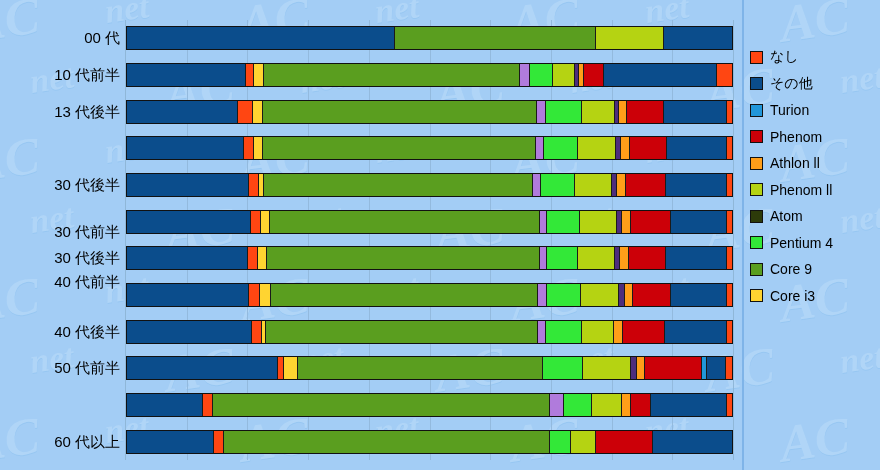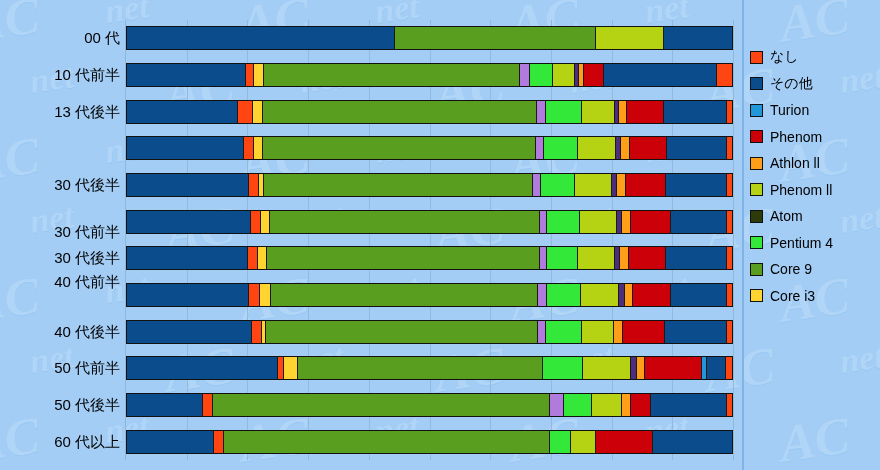--- a/index.html
+++ b/index.html
@@ -148,21 +148,20 @@
   <div id="ylabels">
       <div class="ylabel" style="top: 10.3333px;">00 代</div>
       <div class="ylabel" style="top: 47px;">10 代前半</div>
       <div class="ylabel" style="top: 83.6667px;">13 代後半</div>
       <div class="ylabel" style="top: 157px;">30 代後半</div>
       <div class="ylabel" style="top: 204px;">30 代前半</div>
       <div class="ylabel" style="top: 230.333px;">30 代後半</div>
       <div class="ylabel" style="top: 254px;">40 代前半</div>
       <div class="ylabel" style="top: 303.667px;">40 代後半</div>
       <div class="ylabel" style="top: 340.333px;">50 代前半</div>
-      <div class="ylabel" style="top: 377px;">50 代後半</div>
       <div class="ylabel" style="top: 413.667px;">60 代以上</div>
     </div>
 
   <div id="plot">
     <div id="gridlines">
         <div class="gridline" style="left: 10%;"></div>
         <div class="gridline" style="left: 20%;"></div>
         <div class="gridline" style="left: 30%;"></div>
         <div class="gridline" style="left: 40%;"></div>
         <div class="gridline" style="left: 50%;"></div>

